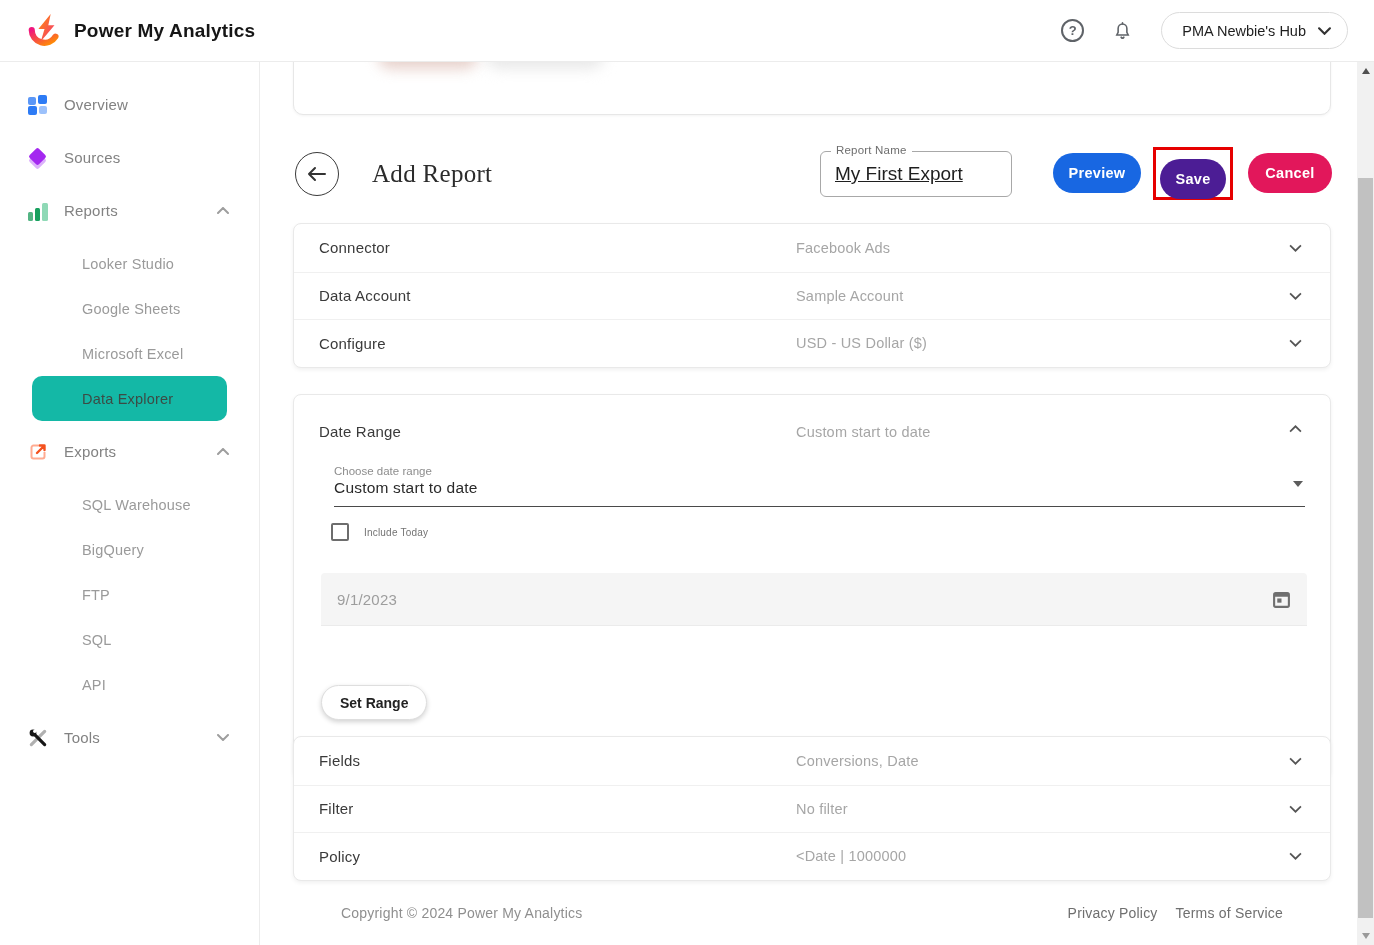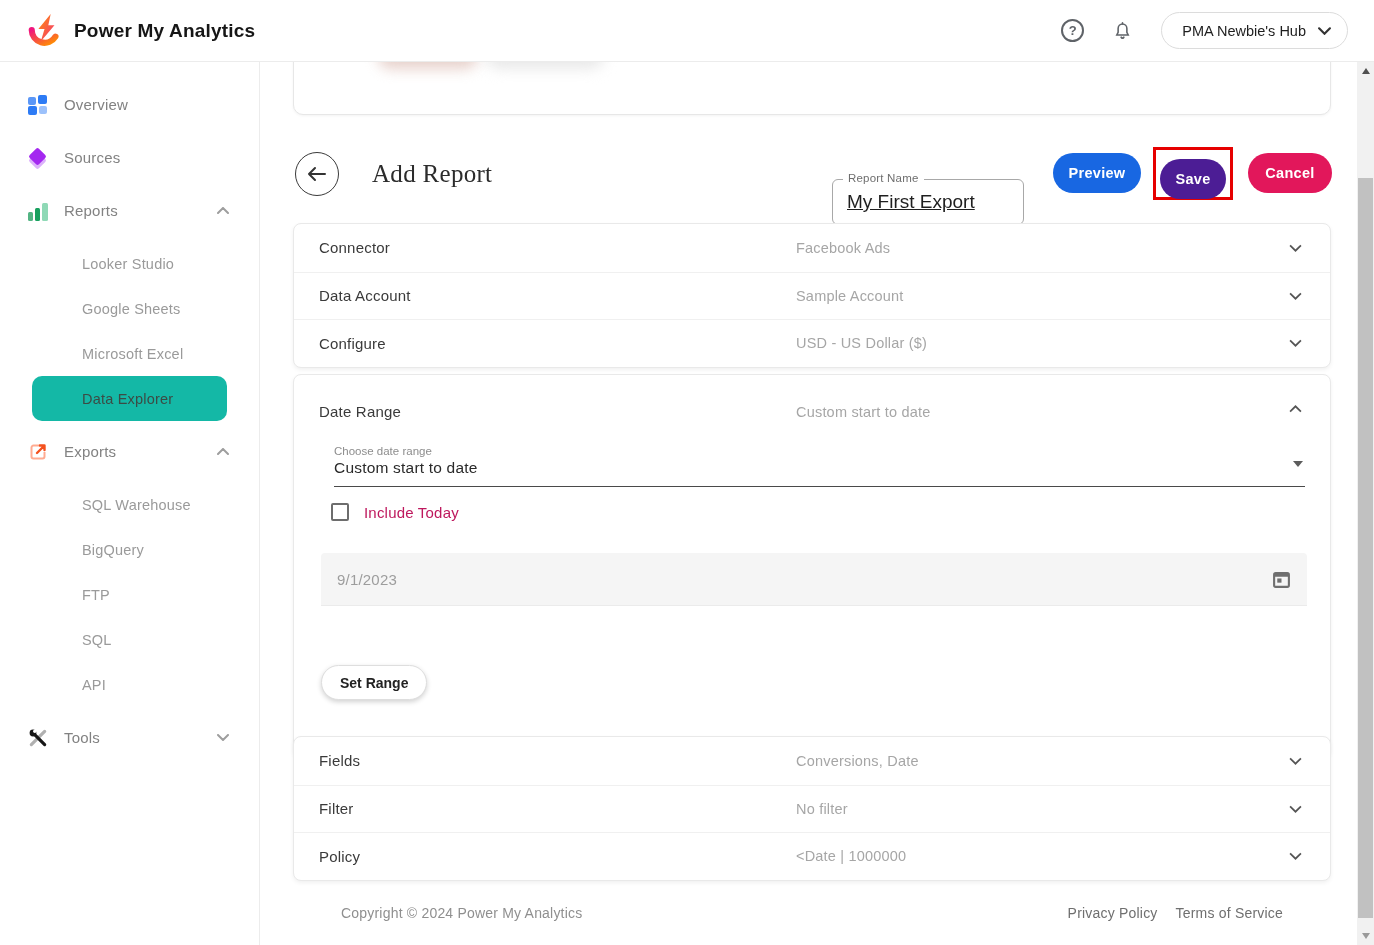--- a/index.html
+++ b/index.html
@@ -48,39 +48,39 @@
            border-radius:13px; filter:blur(7px); opacity:.85; }
   .blob2 { position:absolute; left:192px; top:-2px; width:118px; height:26px; background:#e9e9e9;
            border-radius:13px; filter:blur(7px); }
 
   .back-btn { position:absolute; left:35px; top:90px; width:44px; height:44px; background:#fff;
               border:1.5px solid #3a3a3a; border-radius:50%; display:flex; align-items:center;
               justify-content:center; cursor:pointer; }
   .page-title { position:absolute; left:112px; top:98px; font-size:25px; color:#2c2c2c;
                 font-weight:500; letter-spacing:.3px;font-family:Liberation Serif, serif; }
 
-  .report-name { position:absolute; left:572px; top:89px; width:192px; height:46px;
-                 border:1px solid #a8a8a8; border-radius:6px; background:#fff;margin-top:28px; }
+  .report-name { position:absolute; left:560px; top:89px; width:192px; height:46px;
+                 border:1px solid #a8a8a8; border-radius:6px; background:#fff; }
   .report-name-label { position:absolute; top:-8px; left:10px; background:#fff; padding:0 5px;
                        font-size:11.5px; color:#6e6e6e; letter-spacing:.2px; }
   .report-name-input { width:100%; height:100%; border:none; outline:none; background:transparent;
                        padding:0 14px; font-size:19px; color:#1f1f1f; font-family:inherit;text-decoration:underline; }
 
   .btn { height:40px; border:none; border-radius:20px; color:#fff; font-size:14.5px; font-weight:700;
          font-family:inherit; letter-spacing:.3px; cursor:pointer; }
   .btn-preview { position:absolute; left:793px; top:91px; width:88px; background:#1867e2; }
   .save-highlight { position:absolute; left:893px; top:85px; width:80px; height:53px;
                     border:3px solid #e60000; display:flex; align-items:center; justify-content:center; }
   .btn-save { width:66px; background:#4c1d95;margin-top:11px; }
   .btn-cancel { position:absolute; left:988px; top:91px; width:84px; background:#e2175b; }
 
   .card { position:absolute; left:33px; width:1038px; background:#fff; border:1px solid #e9e9e9;
           border-radius:8px; box-shadow:0 2px 4px rgba(0,0,0,.06); }
   .card-a { top:161px; height:145px; }
-  .card-b { top:312px; height:383px; }
+  .card-b { top:332px; height:383px; }
   .card-c { top:674px; height:145px; }
 
   .acc-row { height:47.6px; display:flex; align-items:center; padding:0 28px 0 25px;
              position:relative; cursor:pointer; }
   .acc-row + .acc-row { border-top:1px solid #f0f0f0; }
   .acc-label { font-size:15px; color:#3a3a3a; letter-spacing:.2px; }
   .acc-value { position:absolute; left:502px; font-size:14.5px; color:#a6a6a6; letter-spacing:.2px; }
   .acc-chevron { margin-left:auto; display:flex; }
 
   
@@ -89,21 +89,21 @@
   .dr-chevron { position:absolute; right:28px; top:30px; display:flex; cursor:pointer; }
   .dr-select { position:absolute; left:40px; right:25px; top:70px; height:42px;
                border-bottom:1px solid #4a4a4a; cursor:pointer; }
   .dr-select-label { position:absolute; left:0; top:0; font-size:11.5px; color:#8d8d8d; }
   .dr-select-value { position:absolute; left:0; top:14px; font-size:15.5px; color:#2a2a2a; letter-spacing:.2px; }
   .caret-down { position:absolute; right:2px; top:16px; width:0; height:0;
                 border-left:5px solid transparent; border-right:5px solid transparent;
                 border-top:6px solid #5c5c5c; }
   .dr-check-row { position:absolute; left:37px; top:128px; display:flex; align-items:center; gap:15px; }
   .checkbox { width:18px; height:18px; border:2px solid #6d6d6d; border-radius:2px; background:#fff; cursor:pointer; }
-  .checkbox-label { font-size:15px; color:#be185d; letter-spacing:.2px; }
+  .checkbox-label { font-size:10px; color:#737373; letter-spacing:.2px; }
   .date-field { position:absolute; left:27px; width:986px; height:53px; background:#f5f5f5;
                 display:flex; align-items:center; padding:0 16px; color:#9d9d9d; font-size:15px;
                 letter-spacing:.2px; cursor:text; }
   .date-1 { top:178px; border-radius:4px 4px 0 0; border-bottom:1px solid #ebebeb; }
   .date-2 { top:232px; height:54px; }
   .cal-btn { margin-left:auto; display:flex; cursor:pointer; }
   .cal-1 { color:#6f6f6f; } .cal-2 { color:#a8a8a8; }
   .set-range { position:absolute; left:27px; top:290px; height:35px; padding:0 18px; background:#fff;
                border:1px solid #dedede; border-radius:18px; box-shadow:0 2px 5px rgba(0,0,0,.18);
                font-size:14px; font-weight:600; color:#222; font-family:inherit; cursor:pointer; }

